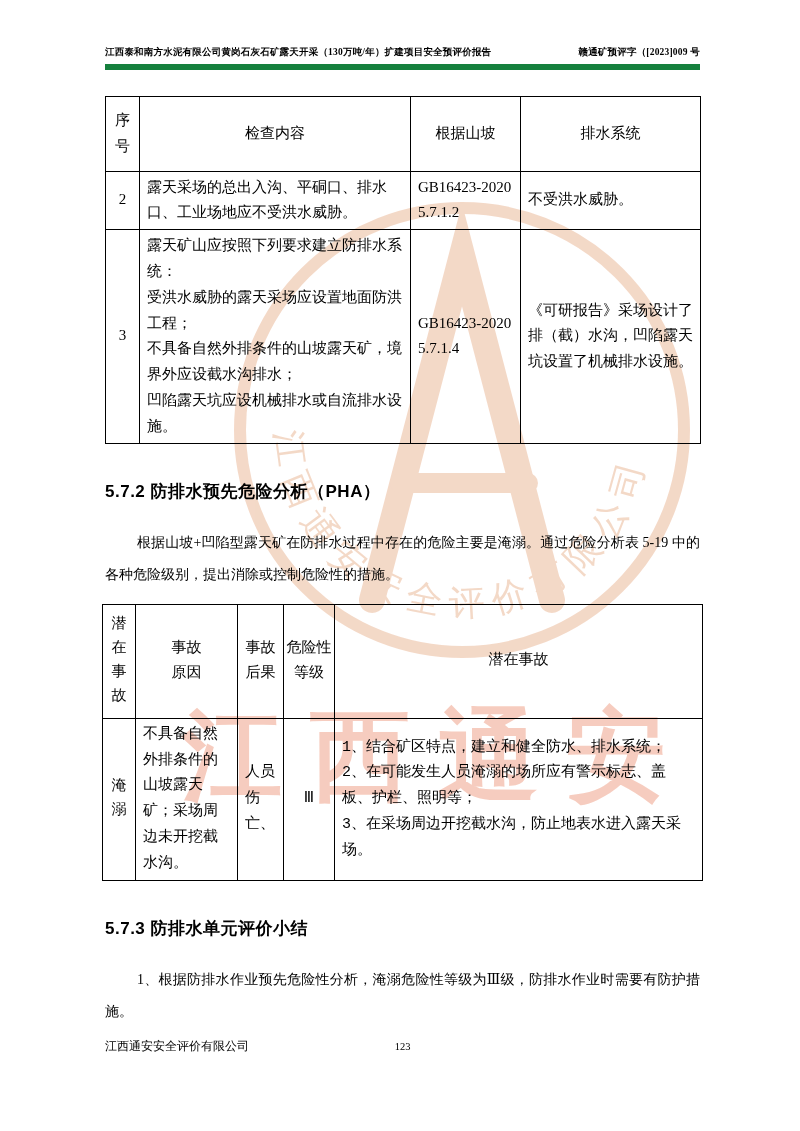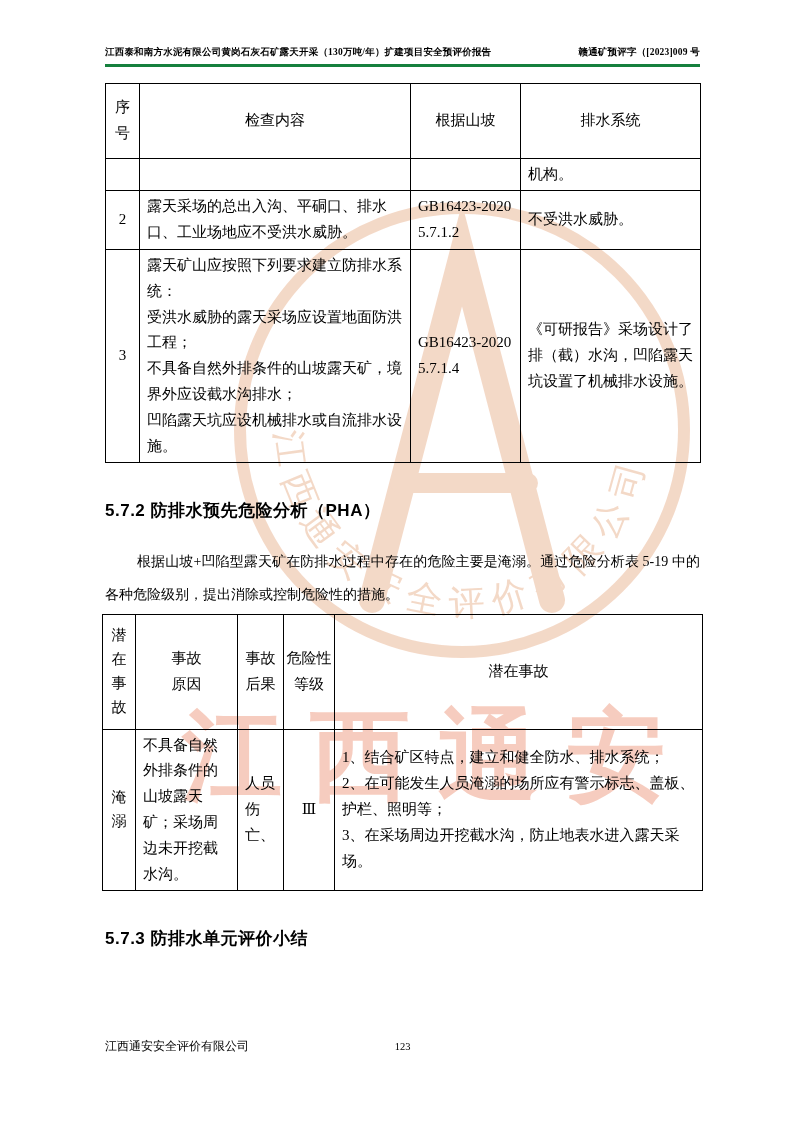--- a/index.html
+++ b/index.html
@@ -8,46 +8,46 @@
     position:relative; width:800px; height:1131px; margin:0 auto;
     background:#fff; overflow:hidden; color:#000;
     font-family:"Liberation Serif","DejaVu Serif",serif;
   }
   .watermark { position:absolute; top:0; left:0; z-index:0; pointer-events:none; }
   .content { position:relative; z-index:1; padding:46px 100px 0 105px; }
 
   .doc-header {
     display:flex; justify-content:space-between; align-items:flex-end; gap:14px;
     font-size:9.5px; font-weight:bold; letter-spacing:0.2px;
-    border-bottom:3px solid #15803d; padding-bottom:5px;
+    border-bottom:6px solid #15803d; padding-bottom:5px;
   }
   .doc-header-no { white-space:nowrap; }
 
   .tbl { border-collapse:collapse; table-layout:fixed; font-size:15px; line-height:1.72; }
   .tbl th, .tbl td { border:1px solid #000; padding:3px 7px; vertical-align:middle; word-break:break-all; }
   .tbl th { text-align:center; font-weight:normal; }
 
-  .tbl1 { width:595px; margin-top:16px; }
+  .tbl1 { width:595px; margin-top:26px; }
   .tbl1 .c1 { width:34px; } .tbl1 .c2 { width:271px; } .tbl1 .c3 { width:110px; } .tbl1 .c4 { width:180px; }
   .tbl1 thead th { padding:11px 2px; }
   .num { text-align:center; }
   .pre { white-space:pre-line; }
   .row-cont td { height:30px; }
 
   .sec-title {
     font-family:"Liberation Sans","DejaVu Sans",sans-serif;
     font-size:17px; font-weight:bold; margin-top:36px; letter-spacing:0.5px;
   }
   .body-para { font-size:14px; line-height:2.3; text-indent:32px; text-align:justify; margin-top:24px; }
 
   .tbl-caption {
     font-family:"Liberation Sans","DejaVu Sans",sans-serif;
     font-size:14px; font-weight:bold; text-align:center; margin-top:14px;
   }
-  .tbl2 { width:600px; margin-top:3px; margin-left:-3px; }
+  .tbl2 { width:600px; margin-top:13px; margin-left:-3px;font-family:Liberation Mono, monospace; }
   .tbl2 .c1 { width:33px; } .tbl2 .c2 { width:102px; } .tbl2 .c3 { width:46px; } .tbl2 .c4 { width:51px; } .tbl2 .c5 { width:368px; }
   .tbl2 th { padding:8px 2px; }
   .vcell { text-align:center; padding:6px 1px; }
   .vert { display:inline-block; width:1.12em; word-break:break-all; text-align:center; line-height:1.6; }
   .center { text-align:center; }
 
   .doc-footer {
     position:absolute; left:105px; right:100px; top:1038px; z-index:1;
     display:flex; align-items:baseline;
   }
@@ -89,26 +89,20 @@
         </colgroup>
       <thead>
         <tr>
           <th>序号</th>
           <th>检查内容</th>
           <th>根据山坡</th>
           <th>排水系统</th>
         </tr>
       </thead>
       <tbody>
-        <tr class="row-cont">
-          <td class="num"></td>
-          <td></td>
-          <td></td>
-          <td>机构。</td>
-        </tr>
         <tr>
           <td class="num">2</td>
           <td>露天采场的总出入沟、平硐口、排水口、工业场地应不受洪水威胁。</td>
           <td class="pre">GB16423-2020
 5.7.1.2</td>
           <td>不受洪水威胁。</td>
         </tr>
         <tr>
           <td class="num">3</td>
           <td class="pre">露天矿山应按照下列要求建立防排水系统：
@@ -154,20 +148,21 @@
           <td class="center">Ⅲ</td>
           <td class="pre">1、结合矿区特点，建立和健全防水、排水系统；
 2、在可能发生人员淹溺的场所应有警示标志、盖板、护栏、照明等；
 3、在采场周边开挖截水沟，防止地表水进入露天采场。</td>
         </tr>
       </tbody>
     </table>
 
     <h2 class="sec-title">5.7.3 防排水单元评价小结</h2>
 
+    <p class="body-para">1、根据防排水作业预先危险性分析，淹溺危险性等级为Ⅲ级，防排水作业时需要有防护措施。</p>
 
   </div>
 
   <div class="doc-footer">
     <span class="footer-company">江西通安安全评价有限公司</span>
     <span class="page-no">123</span>
     <span class="footer-spacer"></span>
   </div>
 
 </div>

